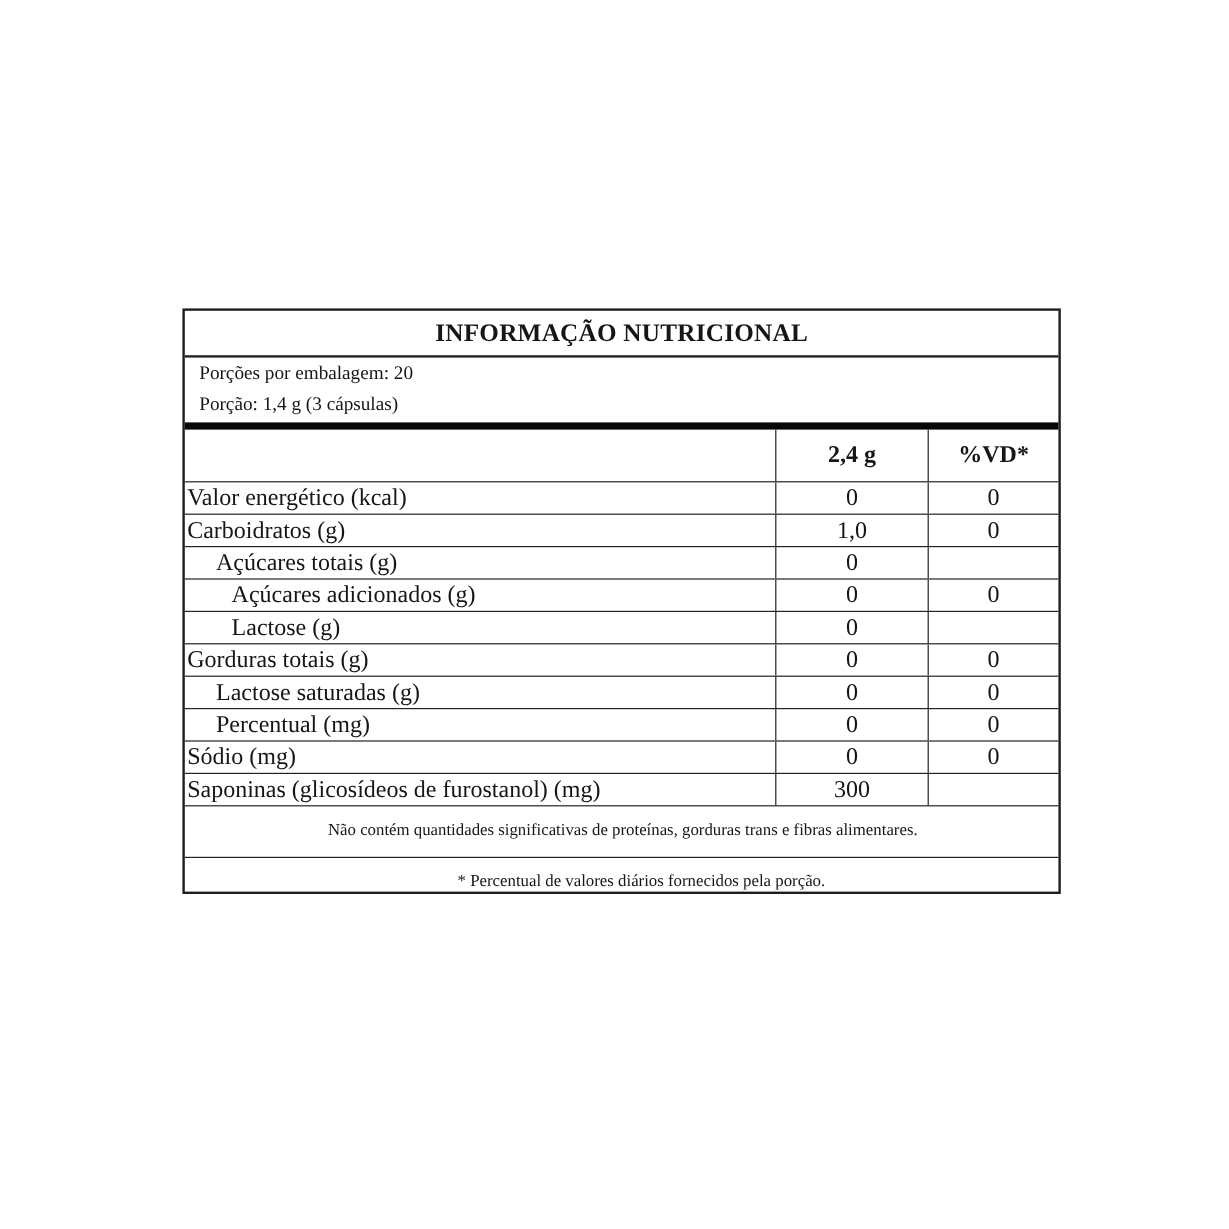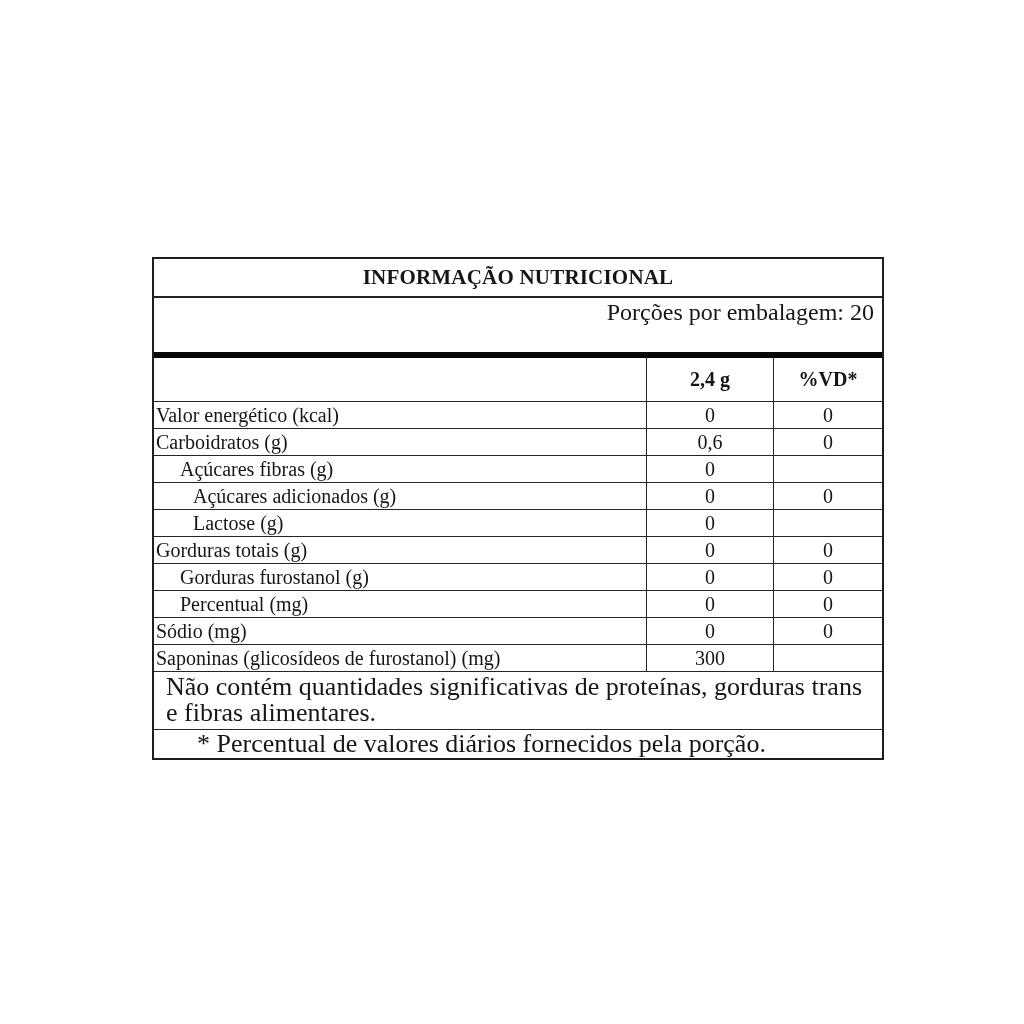--- a/index.html
+++ b/index.html
@@ -29,23 +29,22 @@
     justify-content: center;
     font-weight: bold;
     font-size: 21px;
     border-bottom: 2px solid #242424;
     letter-spacing: 0.2px;
   }
   .serving-section {
     box-sizing: border-box;
     height: 54px;
     padding: 1px 8px 0 12px;
-    font-size: 24px;
+    font-size: 16px;
     line-height: 26px;
-    text-align: right;
   }
   .thick-bar {
     height: 6px;
     background: #070707;
   }
   .grid-row {
     display: grid;
     grid-template-columns: 493px 127px 1fr;
     box-sizing: border-box;
     border-bottom: 1.5px solid #242424;
@@ -62,66 +61,68 @@
   }
   .name-cell { border-right: 1.5px solid #242424; }
   .val-cell  { border-right: 1.5px solid #242424; justify-content: center; }
   .dv-cell   { justify-content: center; }
   .bold { font-weight: bold; }
   .ind-0 { padding-left: 2px; }
   .ind-1 { padding-left: 26px; }
   .ind-2 { padding-left: 39px; }
   .footnote {
     box-sizing: border-box;
-    font-size: 26px;
-    line-height: 26px;
+    font-size: 14px;
+    line-height: 37px;
     padding: 2px 10px 3px 12px;
     border-bottom: 1.5px solid #242424;
+    text-align: center;
   }
   .footnote.last {
     border-bottom: none;
     height: 28px;
     padding-top: 1px;
     padding-left: 43px;
   }
 </style>
 </head>
 <body>
 
 <div class="sheet">
   <div class="nutrition-table">
 
     <div class="title-row">INFORMAÇÃO NUTRICIONAL</div>
 
     <div class="serving-section">
       <div>Porções por embalagem: 20</div>
+      <div>Porção: 1,4 g (3 cápsulas)</div>
     </div>
 
     <div class="thick-bar"></div>
 
     <div class="grid-row header-row">
       <div class="cell name-cell"></div>
       <div class="cell val-cell bold">2,4 g</div>
       <div class="cell dv-cell bold">%VD*</div>
     </div>
 
     <div class="grid-row data-row">
       <div class="cell name-cell ind-0">Valor energético (kcal)</div>
       <div class="cell val-cell">0</div>
       <div class="cell dv-cell">0</div>
     </div>
 
     <div class="grid-row data-row">
       <div class="cell name-cell ind-0">Carboidratos (g)</div>
-      <div class="cell val-cell">0,6</div>
+      <div class="cell val-cell">1,0</div>
       <div class="cell dv-cell">0</div>
     </div>
 
     <div class="grid-row data-row">
-      <div class="cell name-cell ind-1">Açúcares fibras (g)</div>
+      <div class="cell name-cell ind-1">Açúcares totais (g)</div>
       <div class="cell val-cell">0</div>
       <div class="cell dv-cell"></div>
     </div>
 
     <div class="grid-row data-row">
       <div class="cell name-cell ind-2">Açúcares adicionados (g)</div>
       <div class="cell val-cell">0</div>
       <div class="cell dv-cell">0</div>
     </div>
 
@@ -131,21 +132,21 @@
       <div class="cell dv-cell"></div>
     </div>
 
     <div class="grid-row data-row">
       <div class="cell name-cell ind-0">Gorduras totais (g)</div>
       <div class="cell val-cell">0</div>
       <div class="cell dv-cell">0</div>
     </div>
 
     <div class="grid-row data-row">
-      <div class="cell name-cell ind-1">Gorduras furostanol (g)</div>
+      <div class="cell name-cell ind-1">Lactose saturadas (g)</div>
       <div class="cell val-cell">0</div>
       <div class="cell dv-cell">0</div>
     </div>
 
     <div class="grid-row data-row">
       <div class="cell name-cell ind-1">Percentual (mg)</div>
       <div class="cell val-cell">0</div>
       <div class="cell dv-cell">0</div>
     </div>
 

